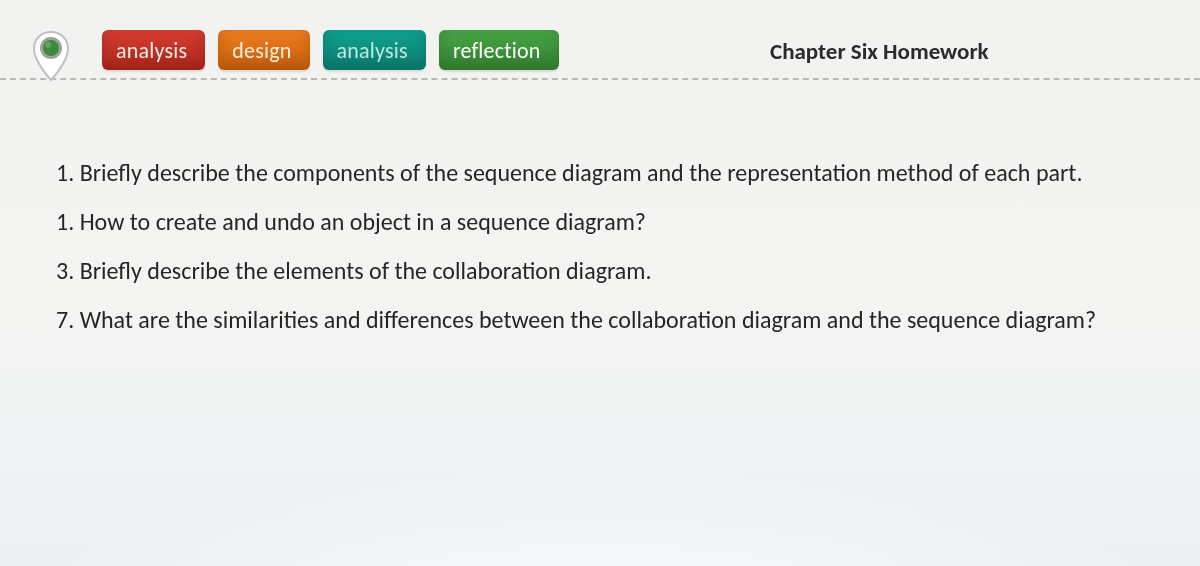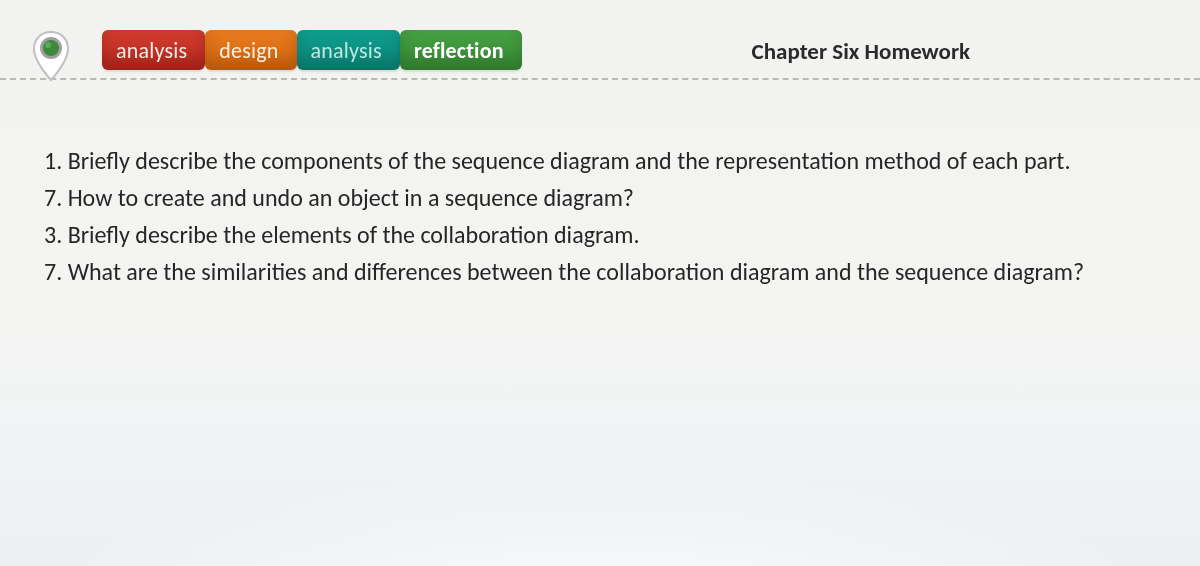--- a/index.html
+++ b/index.html
@@ -26,61 +26,61 @@
     width: 42px;
     height: 50px;
     margin-left: 30px;
     display: flex;
     align-items: flex-start;
     justify-content: center;
   }
   .marker svg { display: block; }
   .tabs {
     display: flex;
-    gap: 0;
+    gap: 13px;
     margin-left: 30px;
     align-items: flex-start;
   }
   .tab {
     height: 40px;
     border-radius: 6px;
     padding: 0 18px 0 14px;
     display: flex;
     align-items: center;
     font-size: 22px;
     font-weight: 400;
     color: #fff;
     position: relative;
     box-shadow: inset 0 -10px 16px rgba(0,0,0,0.15), 0 2px 2px rgba(0,0,0,0.1);
     letter-spacing: 0.2px;
   }
   .tab.analysis { background: linear-gradient(to bottom, #d13c2f 0%, #b8281d 100%); color: #f2ece6; font-family: "Calibri","Segoe UI",sans-serif; }
   .tab.design   { background: linear-gradient(to bottom, #e87a1e 0%, #d3650d 100%); color: #fbeede; text-align: right; }
   .tab.process  { background: linear-gradient(to bottom, #0f9e8e 0%, #0b8577 100%); color: #bfe8e2; }
-  .tab.reflection { background: linear-gradient(to bottom, #46a043 0%, #378a34 100%); color: #fff; font-weight: 700; }
+  .tab.reflection { background: linear-gradient(to bottom, #46a043 0%, #378a34 100%); color: #fff; font-weight: 400; }
   .title {
     flex: 1;
     text-align: center;
     font-size: 23px;
     font-weight: 700;
     color: #2b2b2b;
     align-self: center;
     padding-bottom: 6px;
   }
   .content {
     position: absolute;
     top: 140px;
     left: 40px;
     right: 60px;
     color: #262626;
     font-size: 24px;
     line-height: 1.38;
     font-weight: 400;
   }
-  .content p { margin: 4px; }
+  .content p { margin: 16px; }
 </style>
 </head>
 <body>
 
 <div class="header-row">
   <div class="marker">
     <svg width="42" height="52" viewBox="0 0 42 52">
       <path d="M21 2 C11 2 4 9 4 19 C4 32 21 50 21 50 C21 50 38 32 38 19 C38 9 31 2 21 2 Z" fill="#ffffff" stroke="#bfc0c1" stroke-width="2"></path>
       <circle cx="21" cy="18" r="11" fill="#9ea0a1"></circle>
       <circle cx="21" cy="18" r="8" fill="#3c8a3a"></circle>
@@ -101,16 +101,16 @@
     <div class="tab reflection">
         <span>reflection</span>
       </div>
   </div>
 
   <div class="title">Chapter Six Homework</div>
 </div>
 
 <div class="content">
   <p>1. Briefly describe the components of the sequence diagram and the representation method of each part.</p>
-  <p>7. How to create and undo an object in a sequence diagram?</p>
+  <p>1. How to create and undo an object in a sequence diagram?</p>
   <p>3. Briefly describe the elements of the collaboration diagram.</p>
   <p>7. What are the similarities and differences between the collaboration diagram and the sequence diagram?</p>
 </div>
 
 </body></html>

